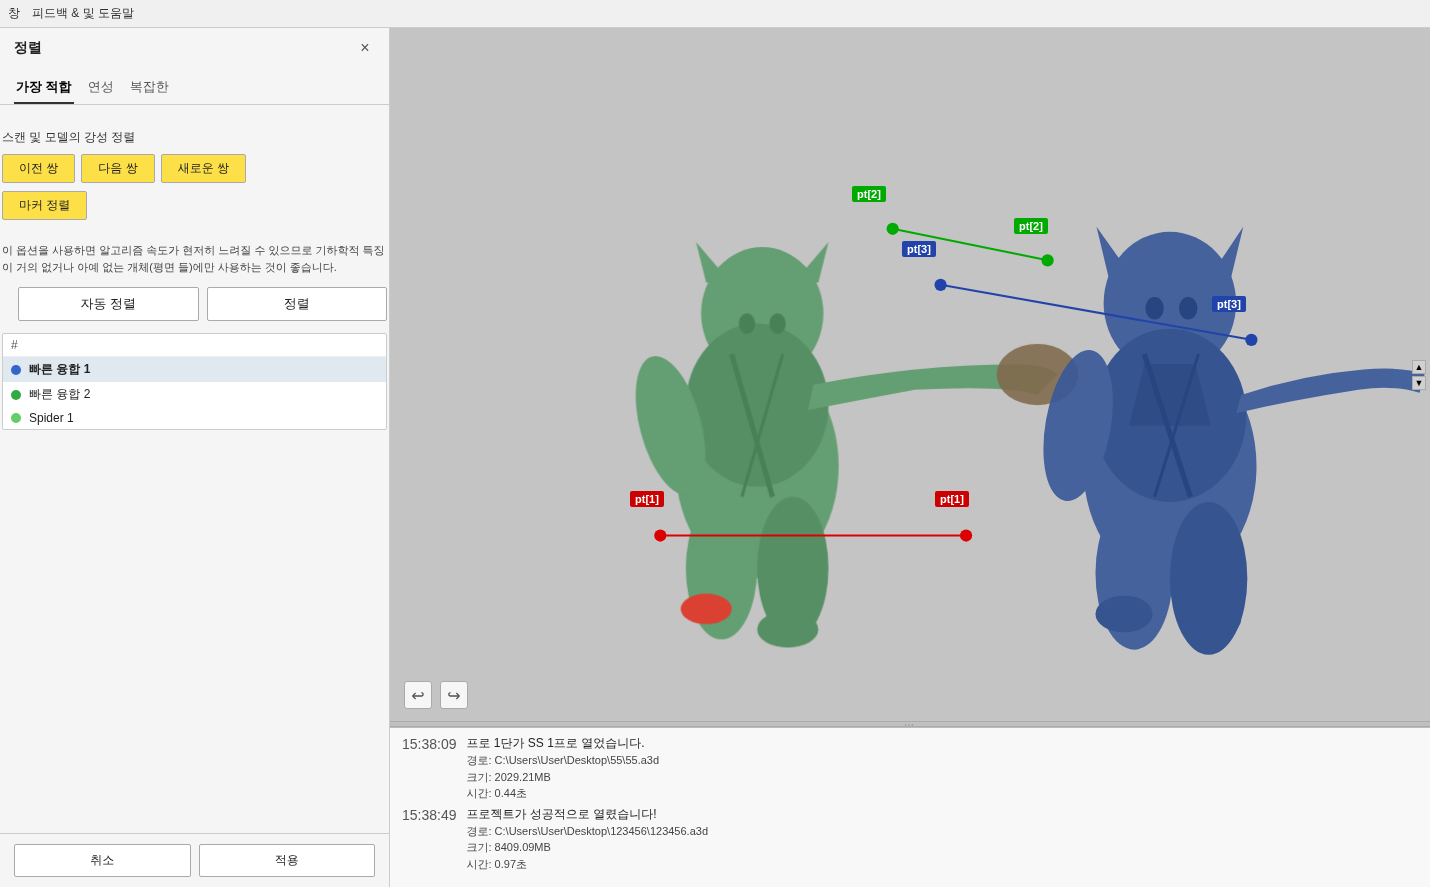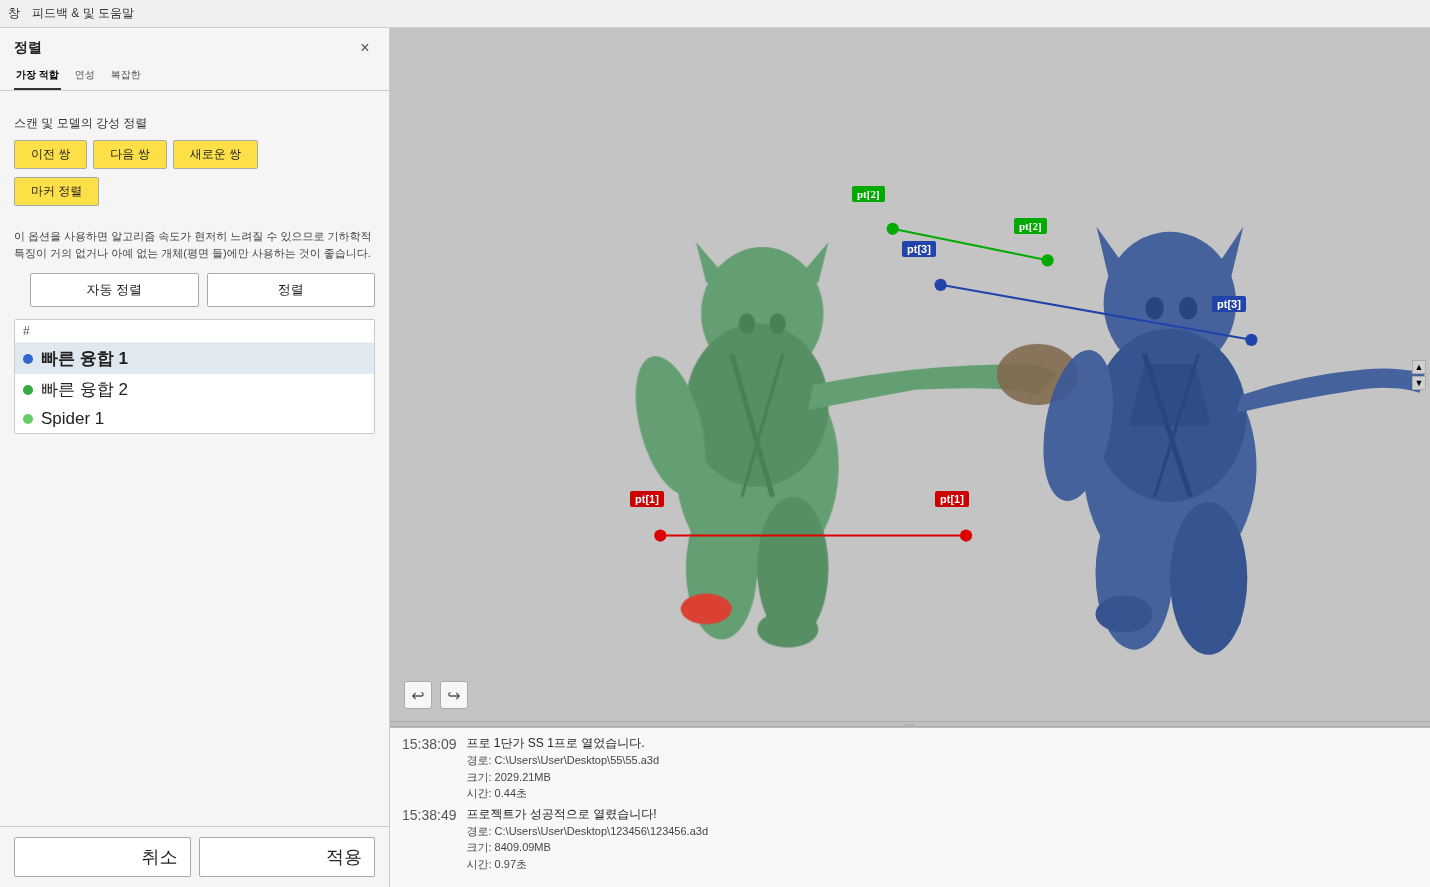--- a/index.html
+++ b/index.html
@@ -67,36 +67,37 @@
     .tabs {
       display: flex;
       padding: 0 14px;
       gap: 12px;
       border-bottom: 1px solid #ccc;
       margin-bottom: 8px;
     }
 
     .tab {
       padding: 4px 2px 6px 2px;
-      font-size: 10px;
+      font-size: 13px;
       cursor: pointer;
       border-bottom: 2px solid transparent;
       color: #555;
+      margin-top: 10px;
     }
 
     .tab.active {
       font-weight: bold;
       color: #000;
       border-bottom: 2px solid #333;
     }
 
     .panel-content {
       flex: 1;
       overflow-y: auto;
-      padding: 8px 14px;
+      padding: 8px 2px;
     }
 
     .section-title {
       font-size: 12px;
       color: #333;
       margin-bottom: 8px;
       margin-top: 8px;
     }
 
     .button-row {
@@ -203,21 +204,21 @@
       height: 10px;
       border-radius: 50%;
       flex-shrink: 0;
     }
 
     .dot-blue { background: #3366cc; }
     .dot-green { background: #33aa44; }
     .dot-lightgreen { background: #66cc66; }
 
     .item-label {
-      font-size: 17px;
+      font-size: 12px;
       color: #222;
     }
 
     .item-label.bold {
       font-weight: bold;
     }
 
     
     .panel-footer {
       border-top: 1px solid #ccc;
@@ -231,26 +232,25 @@
     .footer-buttons {
       display: flex;
       gap: 8px;
     }
 
     .footer-btn {
       flex: 1;
       padding: 7px 12px;
       border: 1px solid #aaa;
       background: #fff;
-      font-size: 18px;
+      font-size: 12px;
       cursor: pointer;
       border-radius: 2px;
       font-family: 'Malgun Gothic', sans-serif;
       color: #222;
-      text-align: right;
     }
 
     .apply-all-row {
       display: flex;
       align-items: center;
       gap: 6px;
     }
 
     
     .right-area {
@@ -275,21 +275,20 @@
       color: white;
       font-size: 11px;
       font-weight: bold;
       padding: 2px 5px;
       border-radius: 2px;
       pointer-events: none;
     }
 
     .point-label.green {
       background: #00aa00;
-      font-family: Liberation Serif, serif;
     }
 
     .point-label.blue-label {
       background: #2244aa;
     }
 
     
     .viewport-controls {
       position: absolute;
       bottom: 12px;

